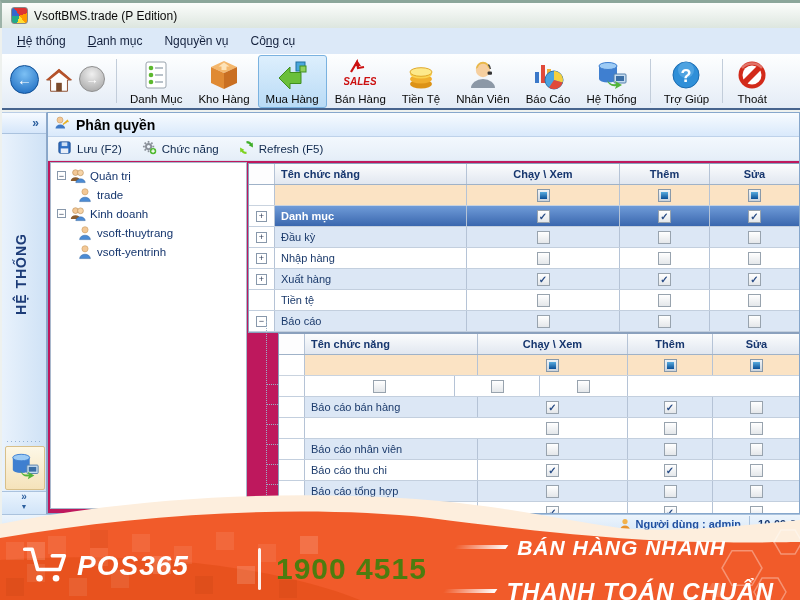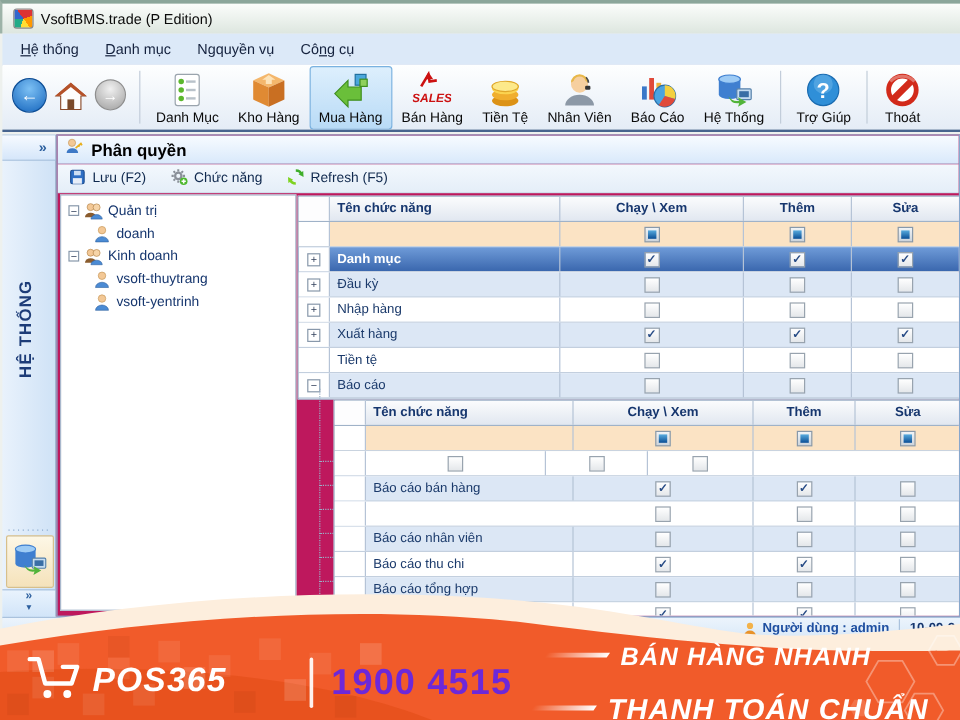--- a/index.html
+++ b/index.html
@@ -105,21 +105,21 @@
   .st-user{display:flex;align-items:center;gap:4px;font-size:11px;font-weight:bold;color:#1f4fa0;padding:0 8px;}
   .st-date{font-size:11px;font-weight:bold;color:#16366e;border-left:1px solid #aac2dd;padding:2px 4px 2px 8px;white-space:nowrap;}
 
   
   #banner{position:absolute;left:0;top:490px;width:800px;height:110px;z-index:30;}
   #banner svg.bg{position:absolute;inset:0;}
   .bn-brand{position:absolute;left:22px;top:54px;display:flex;align-items:center;gap:9px;color:#fff;}
   .bn-brand svg{width:46px;height:40px;}
   .bn-logo{font-size:28px;font-weight:bold;font-style:italic;letter-spacing:1px;}
   .bn-div{position:absolute;left:258px;top:58px;width:3px;height:42px;background:#fff;opacity:.92;border-radius:2px;}
-  .bn-phone{position:absolute;left:276px;top:62px;font-size:30px;font-weight:bold;color:#6d28d9;letter-spacing:1px;}
+  .bn-phone{position:absolute;left:276px;top:62px;font-size:30px;font-weight:bold;color:#4d7c0f;letter-spacing:1px;}
   .bn-slogan{position:absolute;right:26px;top:46px;text-align:right;color:#fff;font-style:italic;font-weight:bold;}
   .bn-s1{font-size:21px;letter-spacing:1px;margin-right:48px;white-space:nowrap;}
   .bn-s2{font-size:24px;letter-spacing:1px;margin-top:18px;white-space:nowrap;}
   .dash{display:inline-block;height:4px;width:52px;margin:0 10px 5px 0;vertical-align:middle;
     transform:skewX(-35deg);background:linear-gradient(90deg,rgba(255,255,255,0),#fff);}
 </style>
 </head>
 <body>
 
 <div id="stage">
@@ -354,21 +354,21 @@
           </span>
           <span>Quản trị</span>
         </div>
         <div class="tnode" style="padding-left: 26px;">
           <span class="ticon16">
             <svg viewBox="0 0 16 16">
               <circle cx="8" cy="4.8" r="3.1" fill="#f3c896" stroke="#c99a5e" stroke-width=".6"></circle>
               <path d="M2.6 14.6 a5.4 4.4 0 0 1 10.8 0 Z" fill="#4b8bd4" stroke="#2f62a0" stroke-width=".5"></path>
             </svg>
           </span>
-          <span>doanh</span>
+          <span>trade</span>
         </div>
         <div class="tnode" style="padding-left: 6px;">
           <span class="texp">−</span>
           <span class="ticon16">
             <svg viewBox="0 0 16 16">
               <circle cx="5.5" cy="4.6" r="2.9" fill="#f3c896" stroke="#b98a50" stroke-width=".6"></circle>
               <path d="M.8 13 a4.7 3.8 0 0 1 9.4 0 Z" fill="#8a5c2e"></path>
               <circle cx="10.5" cy="4.8" r="2.9" fill="#f6d4a8" stroke="#b98a50" stroke-width=".6"></circle>
               <path d="M5.8 14.6 a4.7 3.8 0 0 1 9.4 0 Z" fill="#4b8bd4" stroke="#2f62a0" stroke-width=".5"></path>
             </svg>

